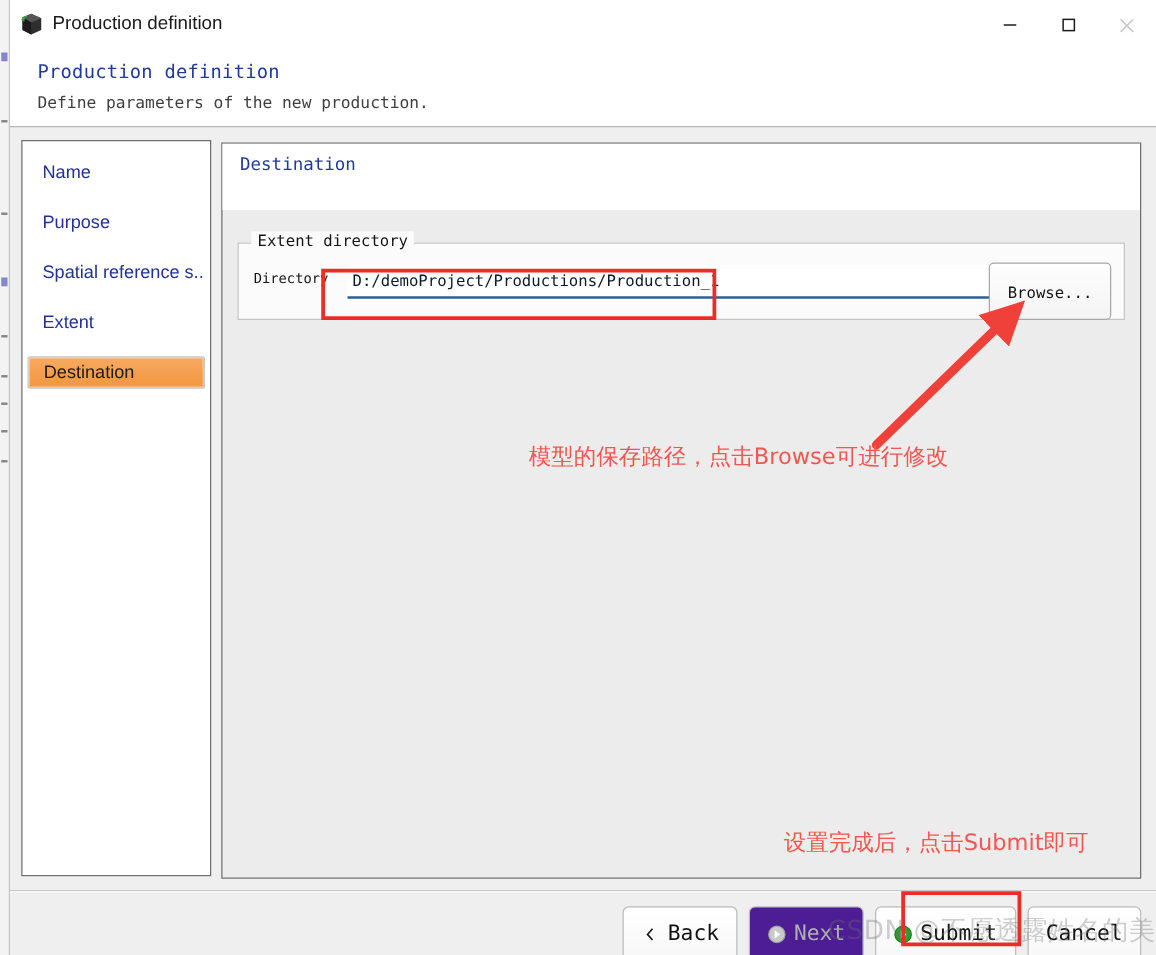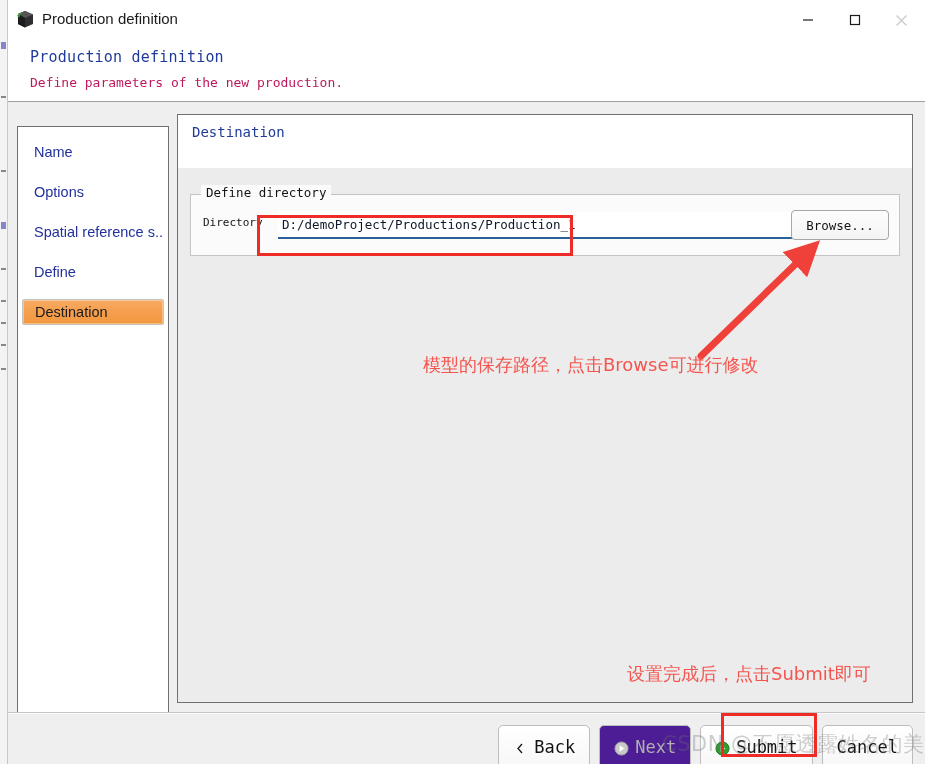--- a/index.html
+++ b/index.html
@@ -61,32 +61,32 @@
   
   .hdr-title {
     position: absolute; left: 30px; top: 48px;
     font-family: "DejaVu Sans Mono", "Liberation Mono", monospace;
     font-size: 15px; color: #203a9a; letter-spacing: .2px;
     white-space: nowrap;
   }
   .hdr-sub {
     position: absolute; left: 30px; top: 75px;
     font-family: "DejaVu Sans Mono", "Liberation Mono", monospace;
-    font-size: 13px; color: #be185d; white-space: nowrap;
+    font-size: 13px; color: #404040; white-space: nowrap;
   }
 
   
   .body-area {
     position: absolute; left: 8px; top: 104px; right: 0; bottom: 0;
     background: #efefef;
   }
 
   
   .sidebar {
-    position: absolute; left: 9px; top: 22px; width: 152px; height: 589px;
+    position: absolute; left: 9px; top: 8px; width: 152px; height: 589px;
     background: #ffffff; border: 1px solid #707070;
     padding-top: 12px;
   }
   .side-item {
     height: 26px; margin: 0 4px 14px 4px; padding-left: 12px;
     display: flex; align-items: center;
     font-size: 14.5px; color: #22309c;
     white-space: nowrap; overflow: hidden;
   }
   .side-item.active {
@@ -136,21 +136,21 @@
   .dir-input {
     position: absolute; left: 87px; top: 17px; width: 529px; height: 27px;
     background: #ffffff;
     border: none;
     border-bottom: 2px solid #2a6099;
     font-family: "DejaVu Sans Mono", "Liberation Mono", monospace;
     font-size: 12.5px; color: #0f172a;
     padding: 0 4px; outline: none;
   }
   .browse-btn {
-    position: absolute; right: 10px; top: 15px; width: 98px; height: 30px;
+    position: absolute; right: 10px; top: 15px; width: 98px; height: 46px;
     background: linear-gradient(180deg,#fdfdfd 0%, #f4f4f4 100%);
     border: 1px solid #a7a7a7; border-radius: 4px;
     font-family: "DejaVu Sans Mono", "Liberation Mono", monospace;
     font-size: 12.5px; color: #141414;
     display: flex; align-items: center; justify-content: center;
     cursor: pointer;
   }
 
   
   .redbox {
@@ -261,40 +261,40 @@
   <div class="header-sep"></div>
   <div class="header-sep2"></div>
 
   <div class="body-area">
 
     <div class="sidebar">
       <div class="side-item">
           <span>Name</span>
         </div>
       <div class="side-item">
-          <span>Options</span>
+          <span>Purpose</span>
         </div>
       <div class="side-item">
           <span>Spatial reference s...</span>
         </div>
       <div class="side-item">
-          <span>Define</span>
+          <span>Extent</span>
         </div>
       <div class="side-item active">
           <span>Destination</span>
         </div>
     </div>
 
     <div class="main-panel">
       <div class="panel-head">
         <div class="panel-title">Destination</div>
       </div>
 
       <div class="groupbox">
-        <span class="group-legend">Define directory</span>
+        <span class="group-legend">Extent directory</span>
         <span class="dir-label">Directory</span>
         <input class="dir-input" type="text" value="D:/demoProject/Productions/Production_1" style="">
         <div class="browse-btn">Browse...</div>
       </div>
     </div>
 
     <div class="footer-sep"></div>
     <div class="footer-sep2"></div>
     <div class="footer">
       <div class="btnrow">

